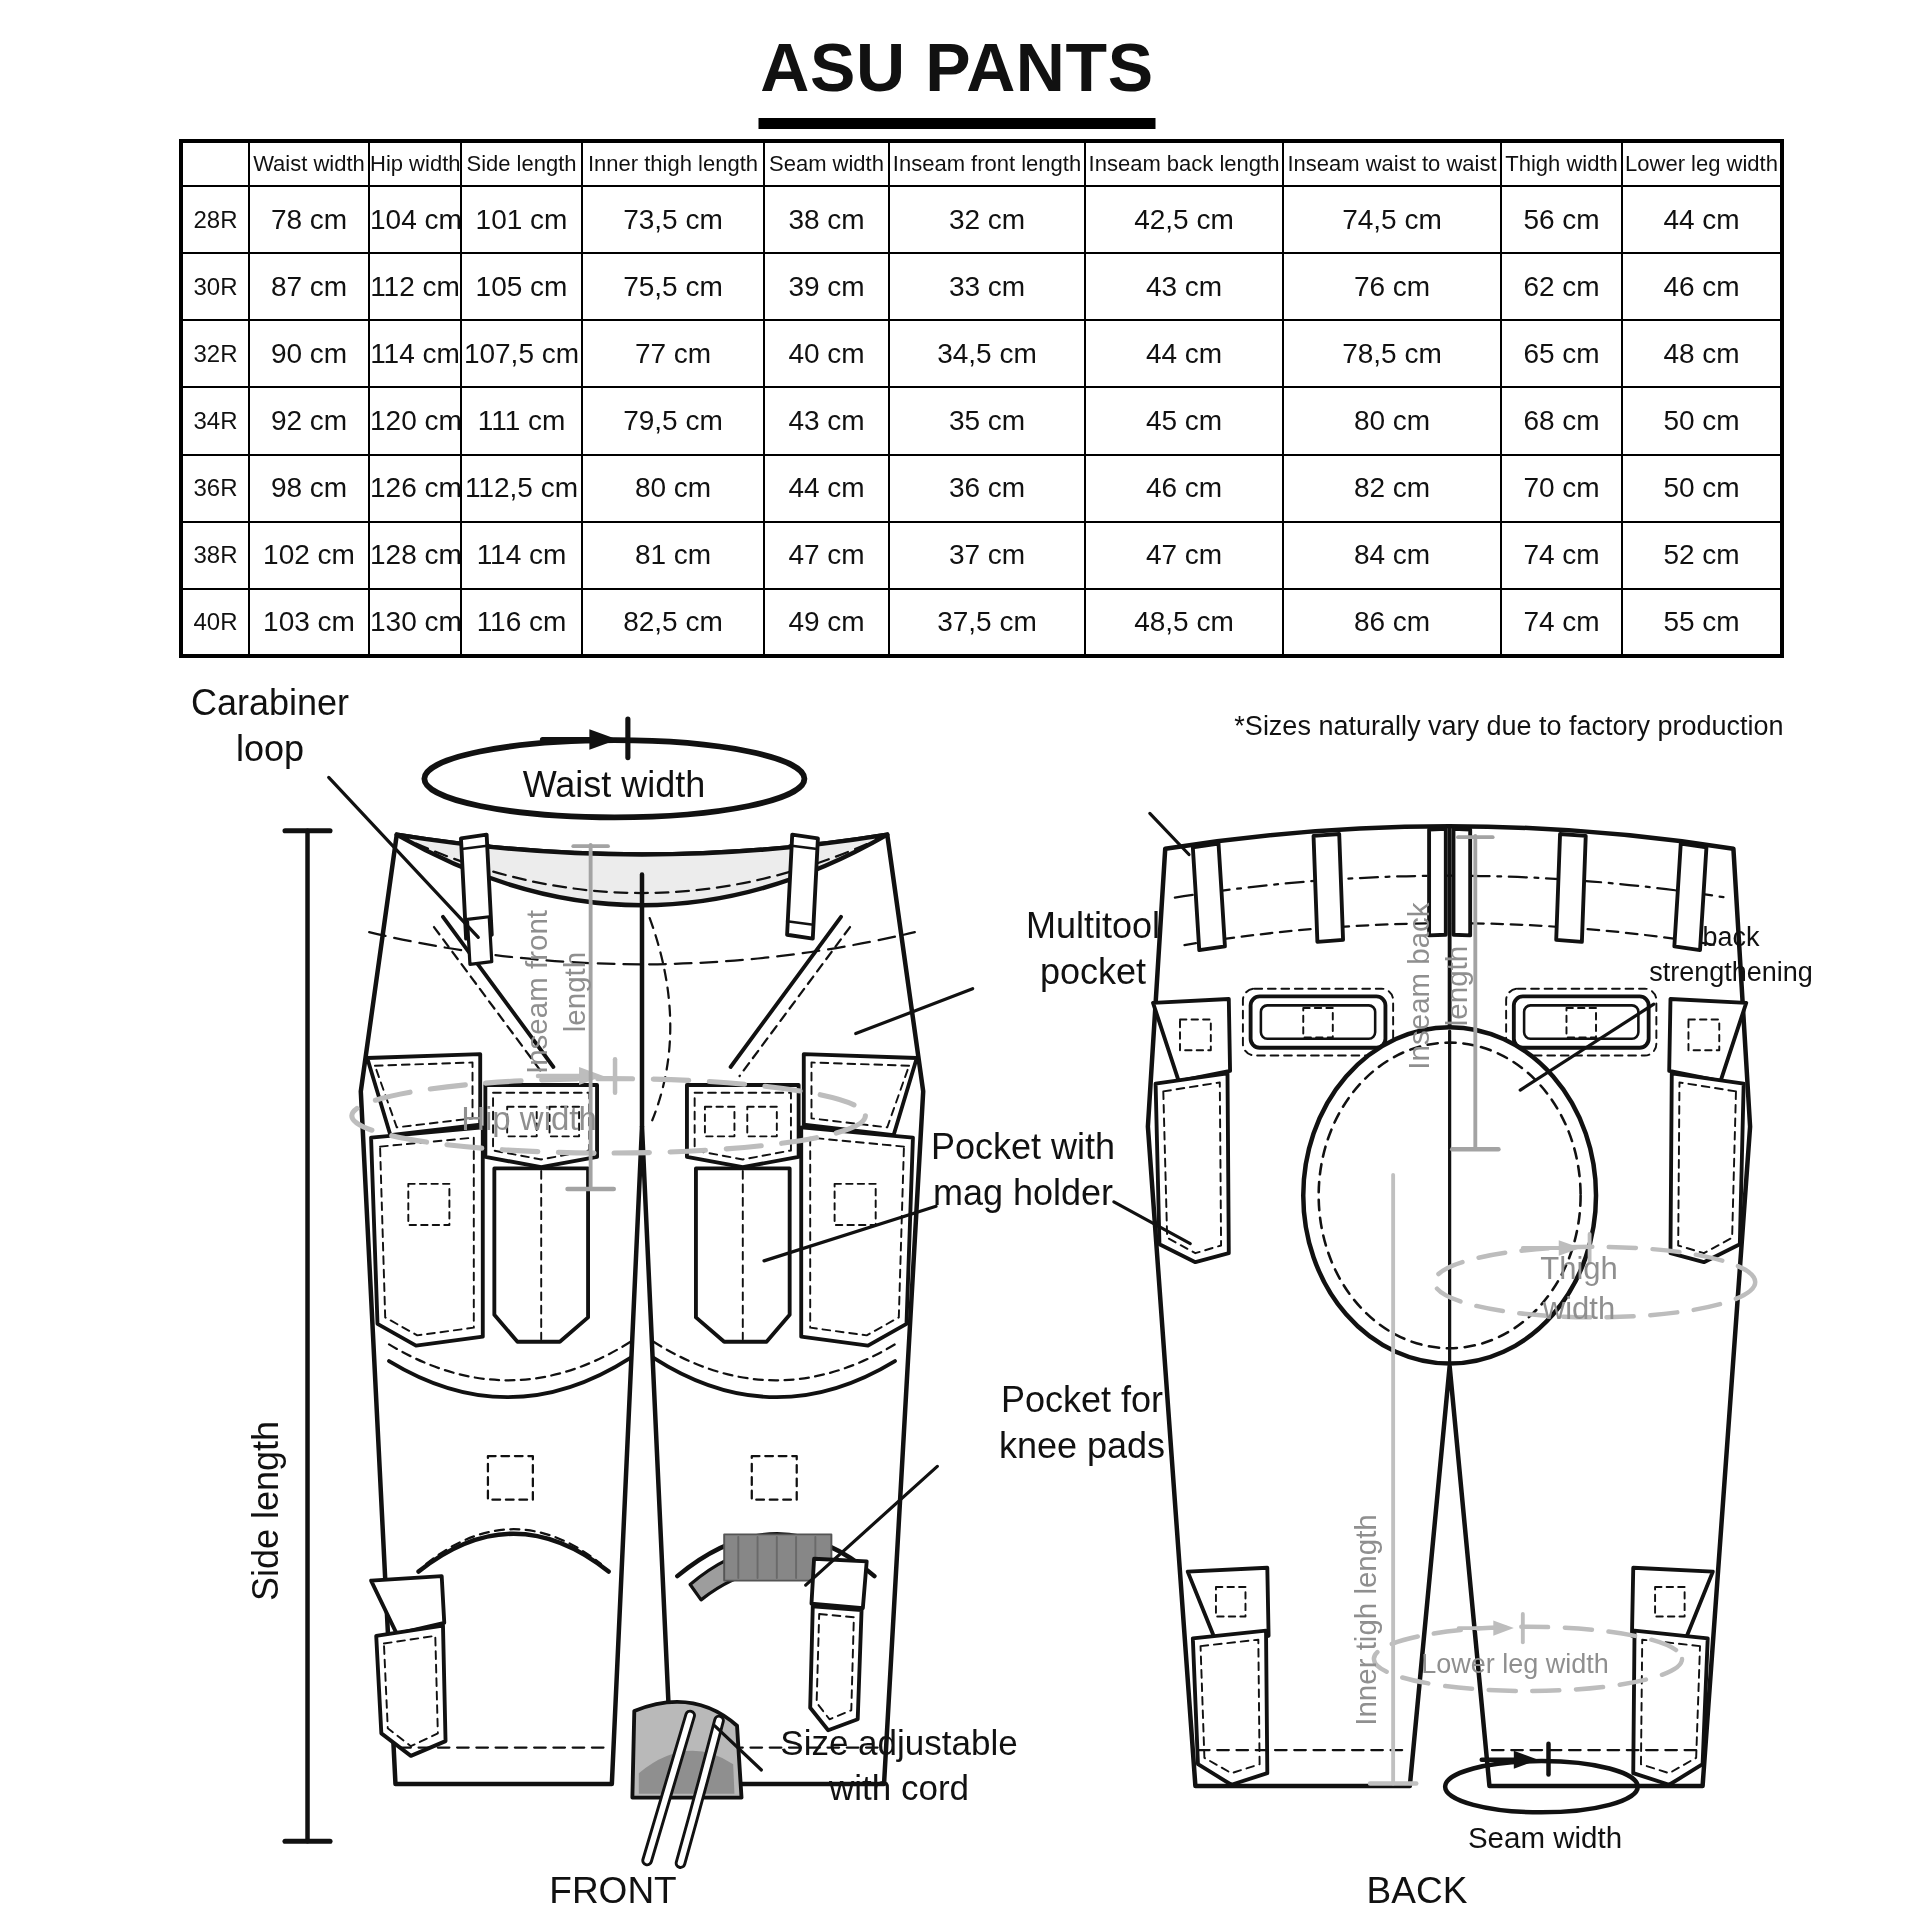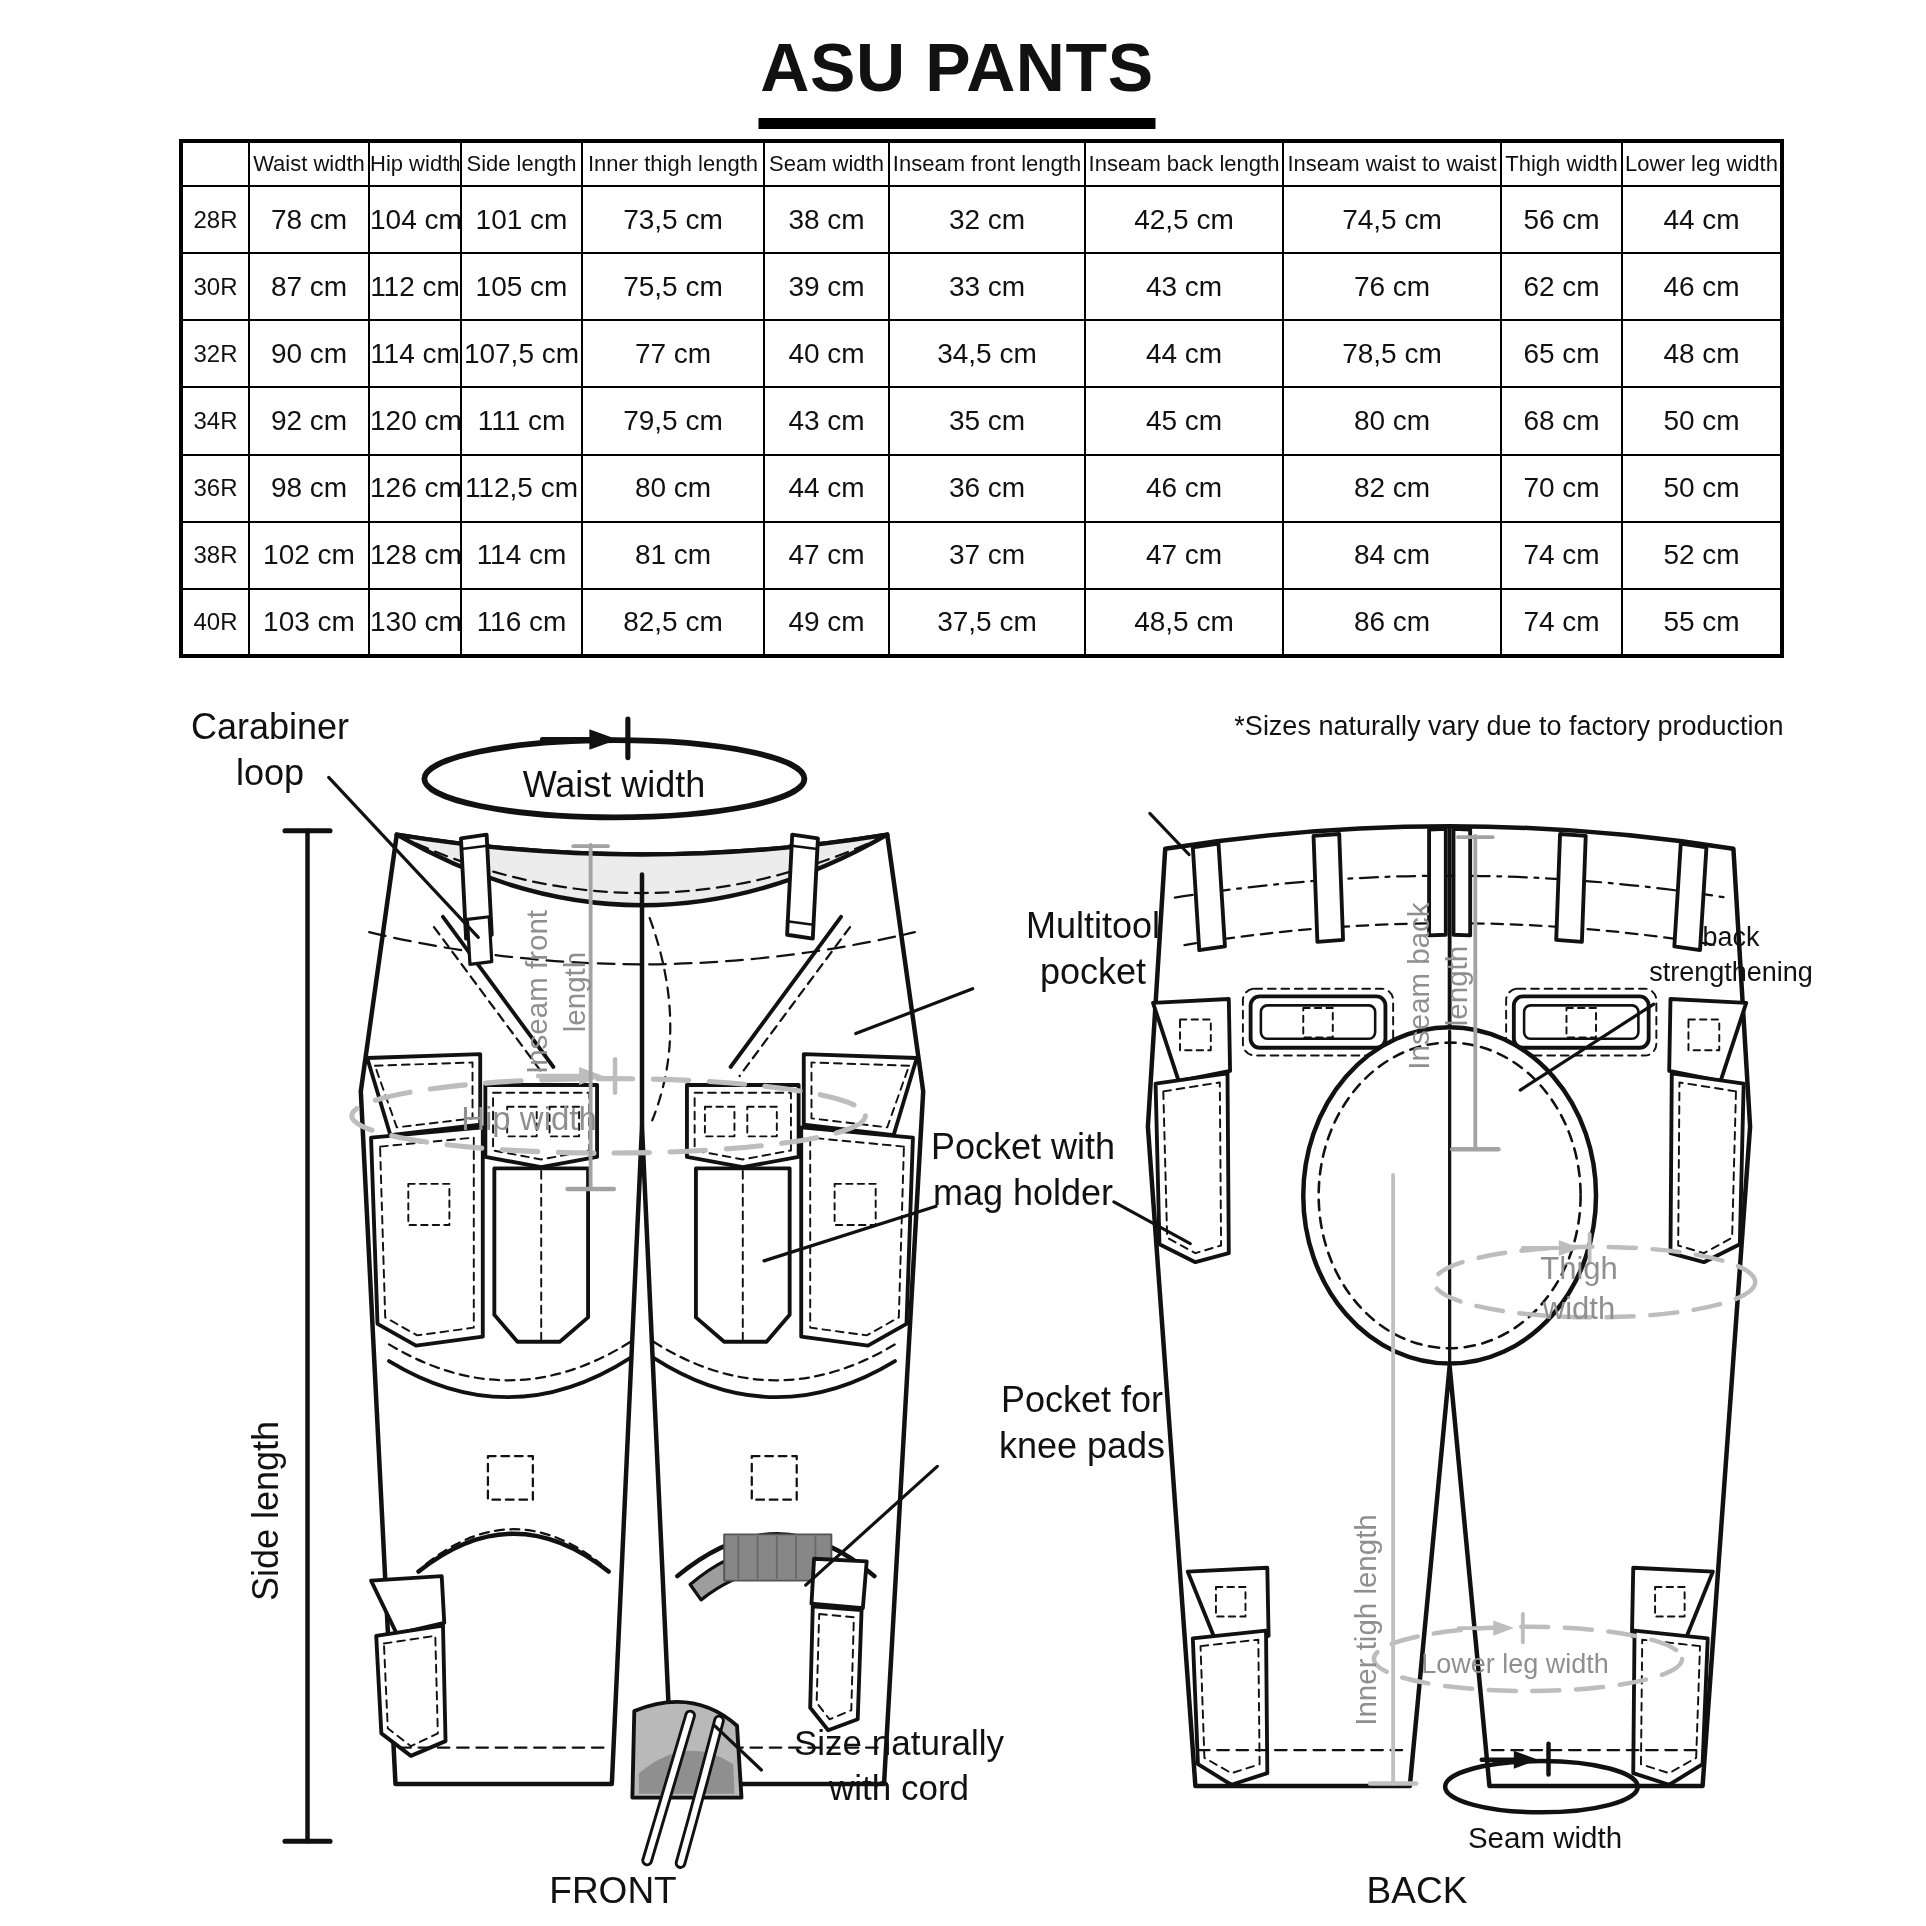--- a/index.html
+++ b/index.html
@@ -387,41 +387,41 @@
           <td>49 cm</td>
           <td>37,5 cm</td>
           <td>48,5 cm</td>
           <td>86 cm</td>
           <td>74 cm</td>
           <td>55 cm</td>
         </tr>
       </tbody>
     </table>
 
-<div class="lbl fs56" style="left:270px;top:726px;margin-top:24px;">Carabiner
+<div class="lbl fs56" style="left:270px;top:726px;">Carabiner
 loop</div>
 <div class="lbl fs56" style="left:614px;top:785px;">Waist width</div>
 <div class="lbl fs40" style="left:1509px;top:726px;white-space:nowrap;">*Sizes naturally vary due to factory production</div>
 <div class="lbl fs56" style="left:1093px;top:949px;">Multitool
 pocket</div>
 <div class="lbl fs52 gray" style="left:529px;top:1119px;">Hip width</div>
 <div class="lbl rot fs46 gray" style="left:556px;top:992px;">Inseam front
 length</div>
 <div class="lbl rot fs46 gray" style="left:1438px;top:986px;">Inseam back
 length</div>
 <div class="lbl fs40" style="left:1731px;top:955px;">back
 strengthening</div>
 <div class="lbl fs56" style="left:1023px;top:1170px;">Pocket with
 mag holder</div>
 <div class="lbl fs48 gray" style="left:1579px;top:1289px;">Thigh width</div>
 <div class="lbl fs56" style="left:1038px;top:1423px;margin-left:44px;">Pocket for
 knee pads</div>
 <div class="lbl rot fs46 gray" style="left:1366px;top:1620px;white-space:nowrap;">Inner tigh length</div>
 <div class="lbl fs40 gray" style="left:1515px;top:1664px;white-space:nowrap;">Lower leg width</div>
-<div class="lbl fs54" style="left:899px;top:1766px;">Size naturally
+<div class="lbl fs54" style="left:899px;top:1766px;">Size adjustable
 with cord</div>
 <div class="lbl fs46" style="left:1545px;top:1838px;white-space:nowrap;">Seam width</div>
 <div class="lbl rot fs56" style="left:266px;top:1511px;white-space:nowrap;">Side length</div>
 <div class="lbl fs58" style="left:605px;top:1891px;">FRONT</div>
 <div class="lbl fs58" style="left:1409px;top:1891px;">BACK</div>
 
 </div>
 
 
 </body></html>

